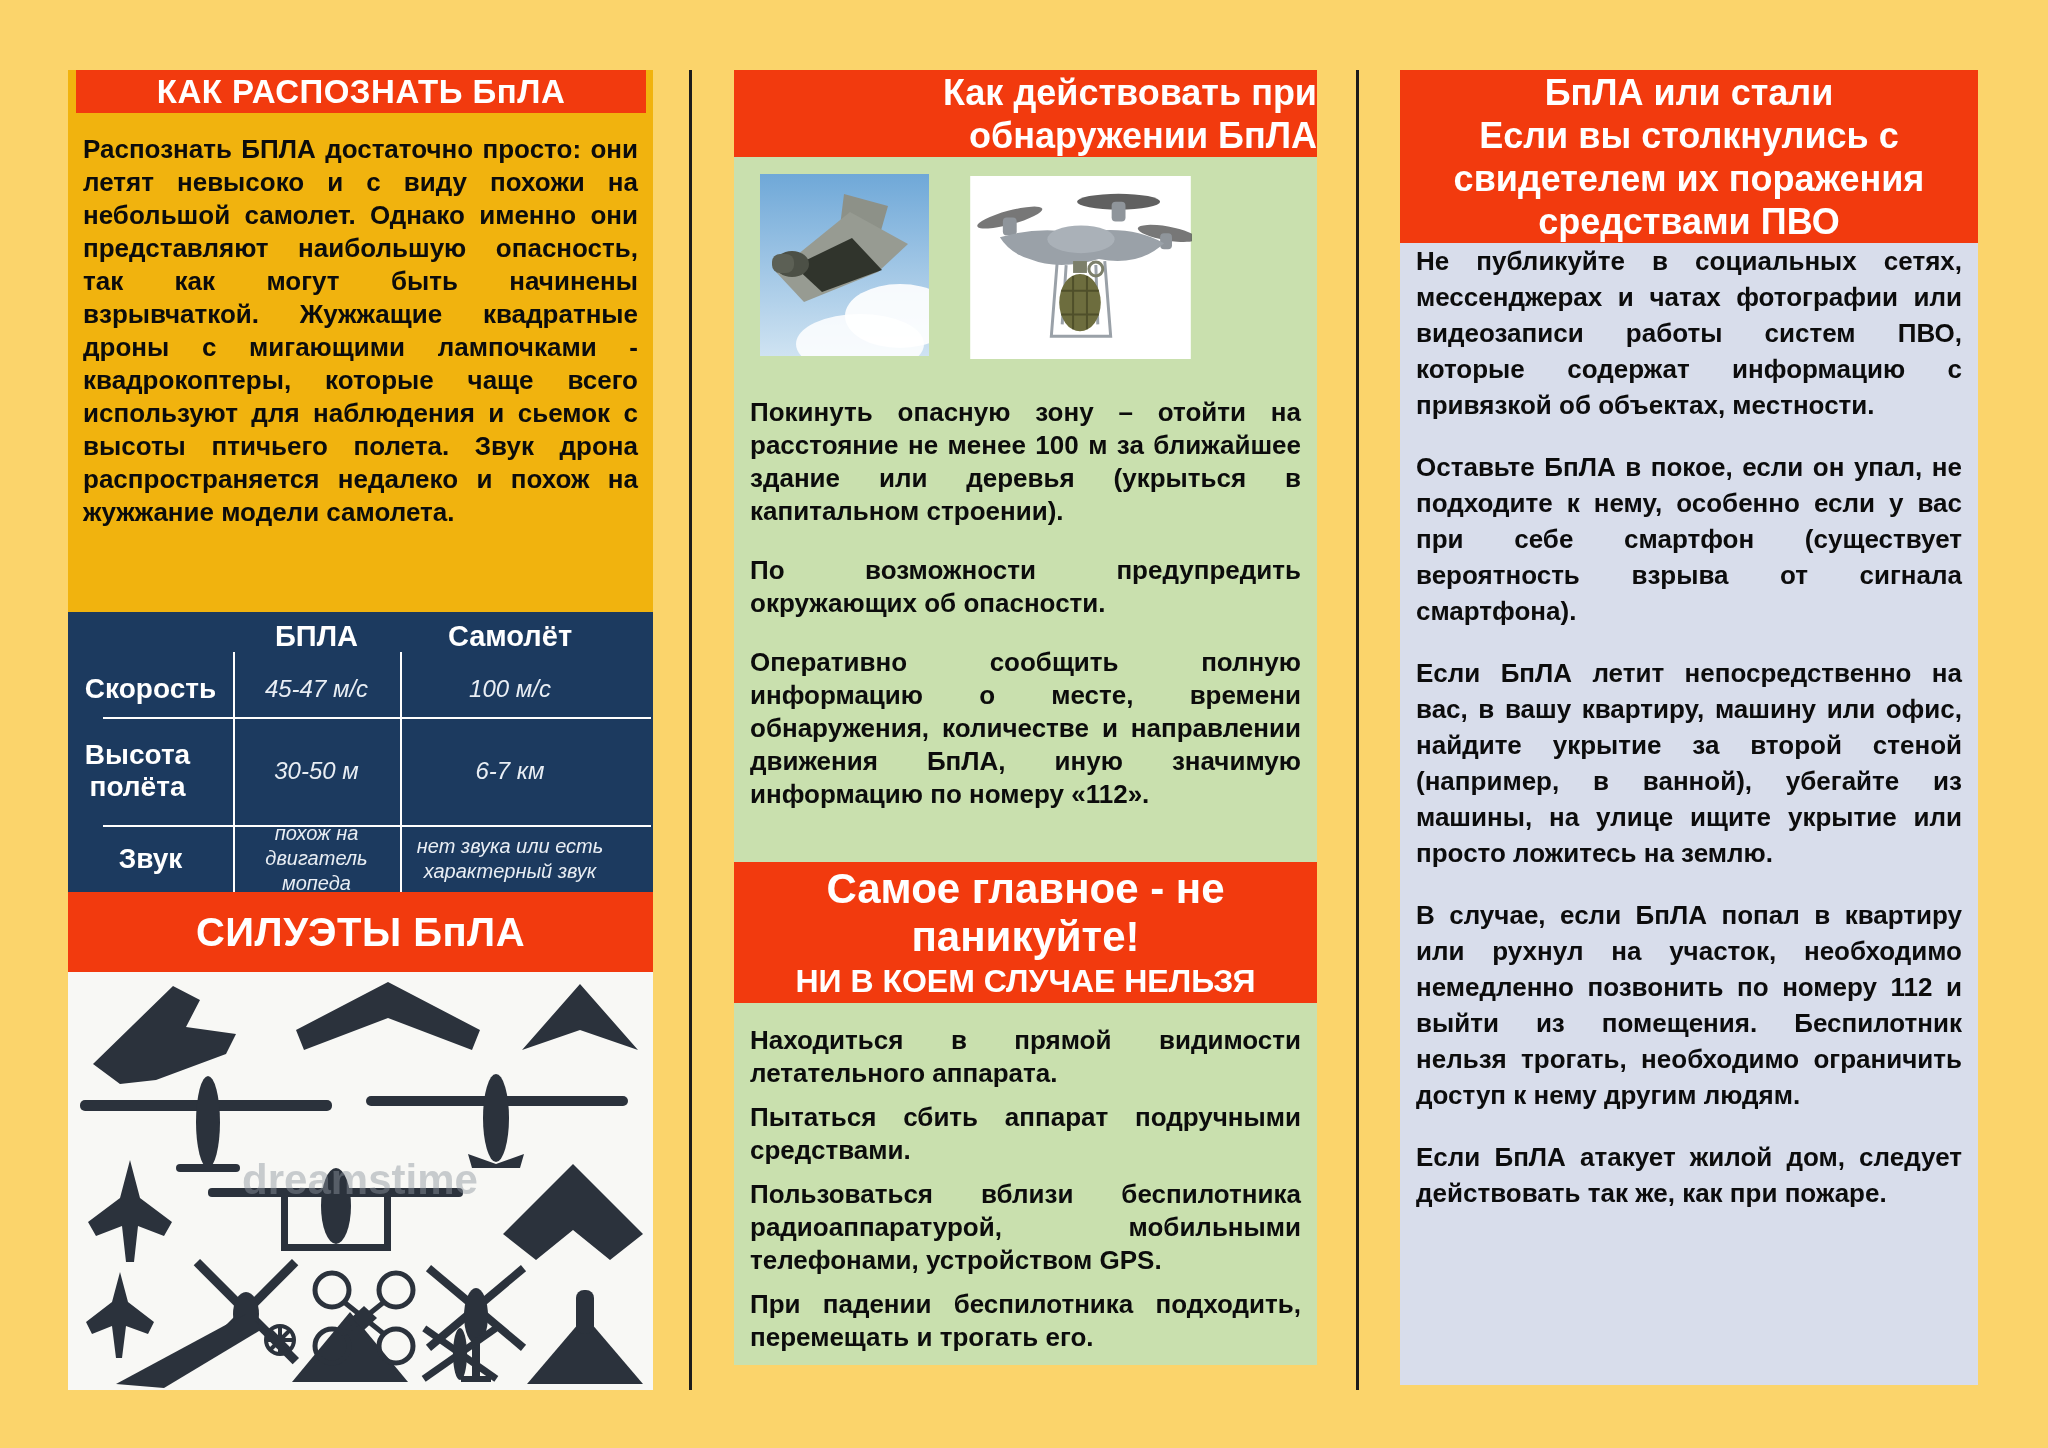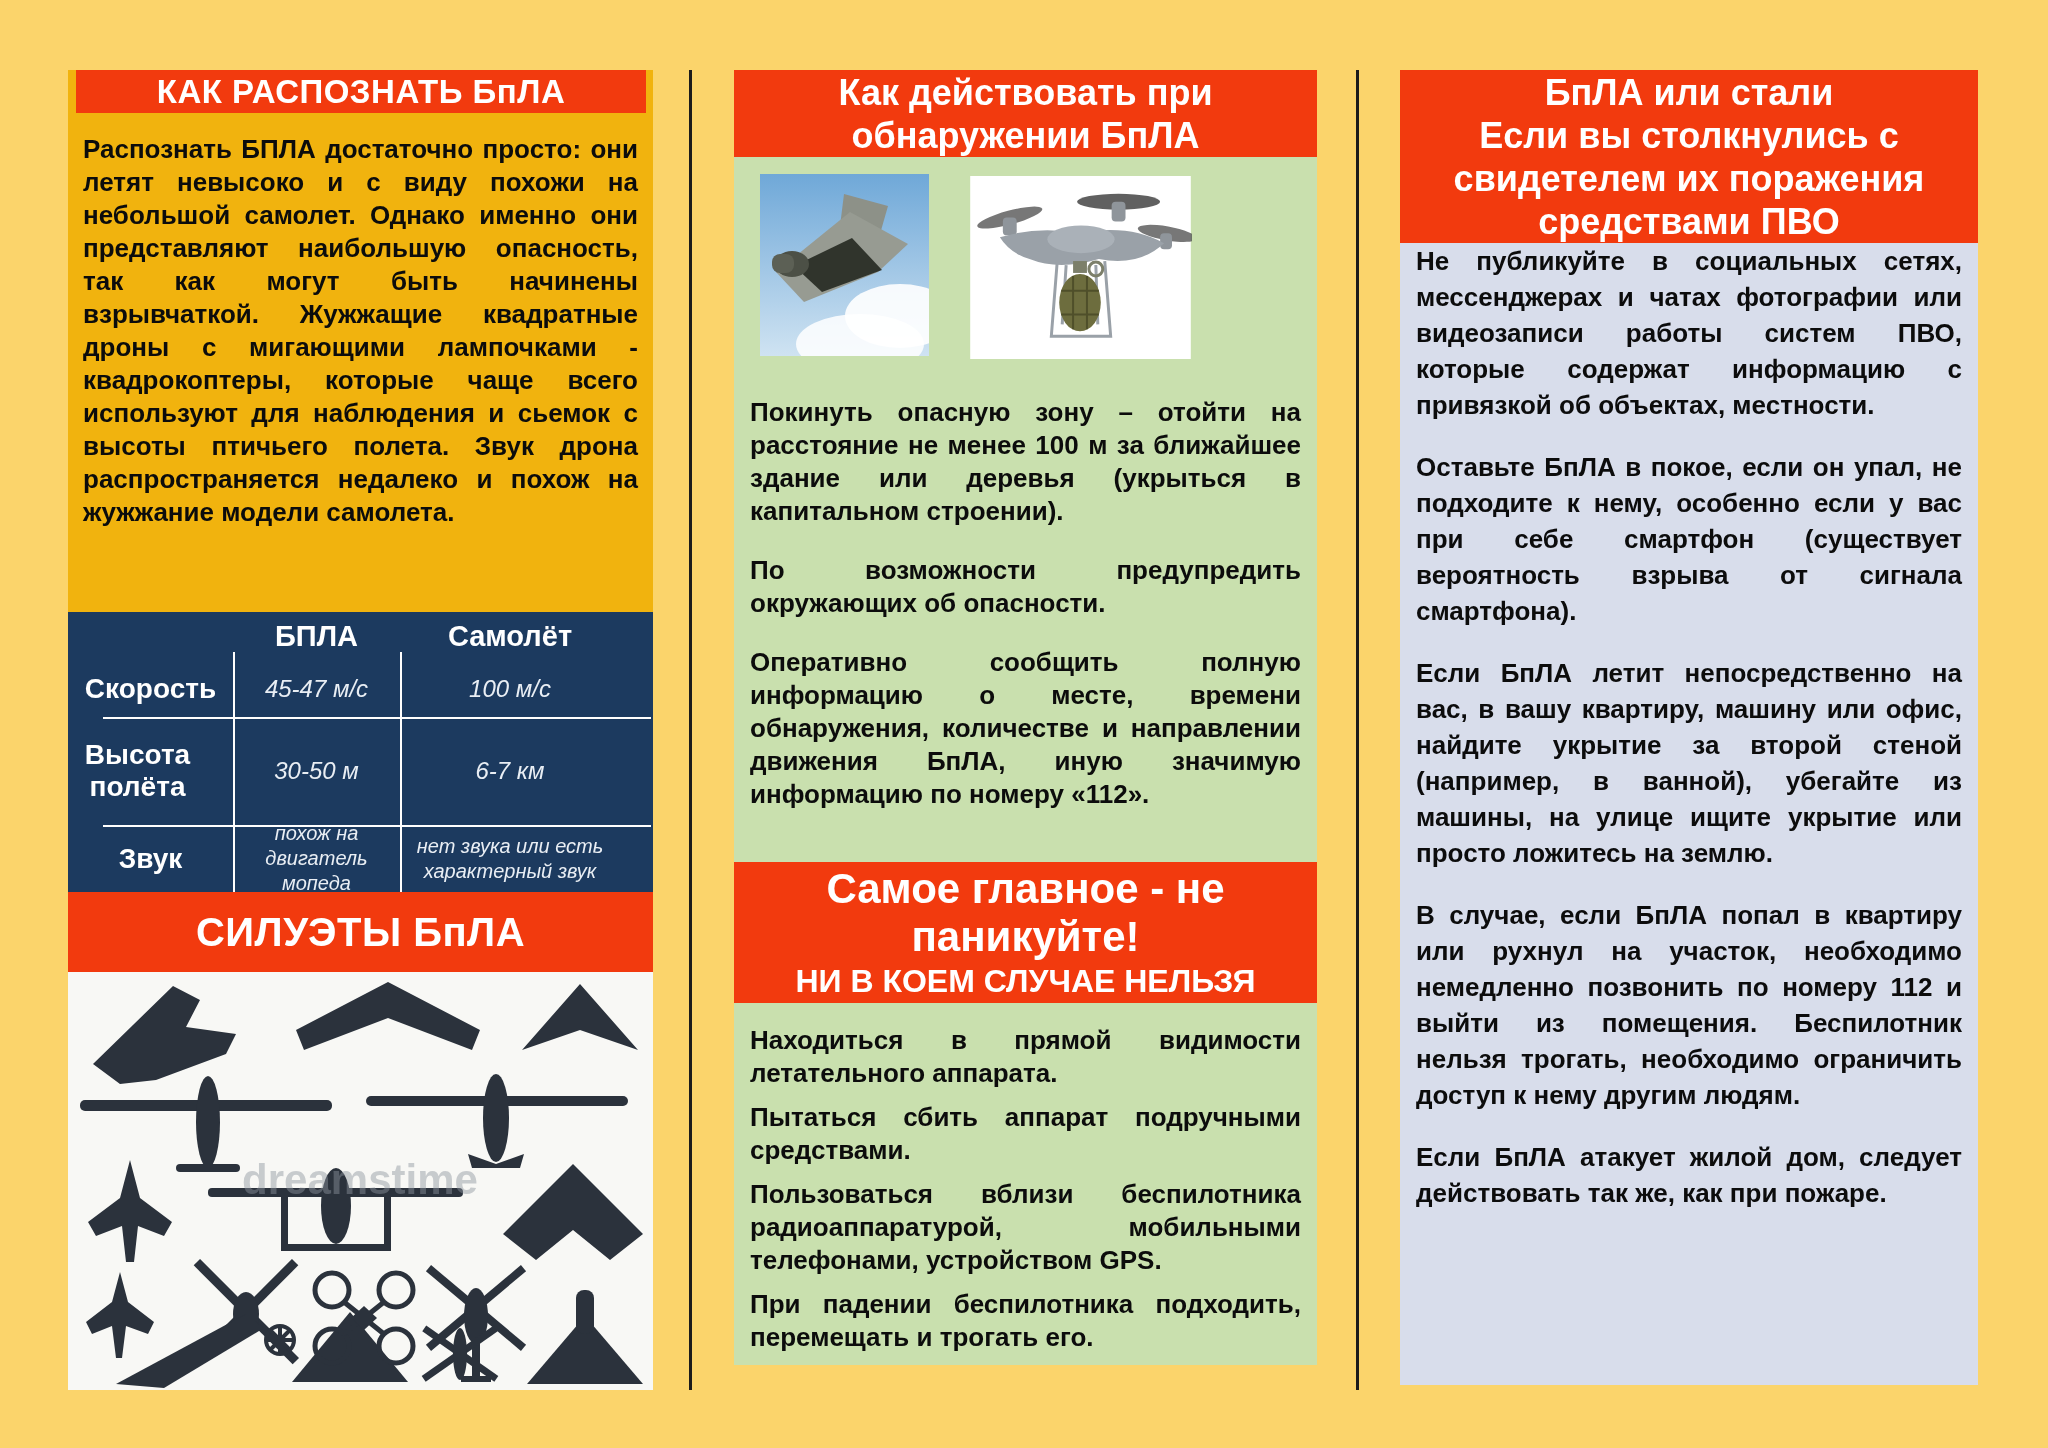--- a/index.html
+++ b/index.html
@@ -35,21 +35,21 @@
   .tline { position:absolute; background:#ffffff; }
 
   #sil-header { position:absolute; top:822px; left:0; width:585px; height:80px;
                 font-size:40px; line-height:80px; letter-spacing:.5px; }
   #sil-panel  { position:absolute; top:902px; left:0; width:585px; height:418px;
                 background:#f8f8f5; }
   #sil-panel svg { position:absolute; top:0; left:0; }
 
   
   #col2-header { position:absolute; top:0; left:0; width:583px; height:87px;
-                 font-size:36px; line-height:43px; display:flex; align-items:center;
+                 font-size:36px; line-height:43px; display:flex; align-items:flex-end;
                  justify-content:center; flex-direction:column; }
   #col2-photos { position:absolute; top:104px; left:0; width:583px; height:184px; }
   #photo-fixedwing  { position:absolute; left:26px;  top:0; width:169px; height:182px; }
   #photo-quadcopter { position:absolute; left:235px; top:2px; width:223px; height:183px; }
 
   #col2-actions { position:absolute; top:310px; left:0; right:0; }
   .jp { text-align:justify; font-weight:bold; font-size:26px; line-height:33px;
         color:#0c0c0c; padding:0 16px; margin:0; }
   #col2-actions p { margin-top:26px; }
   #col2-actions p:first-child { margin-top:16px; }

